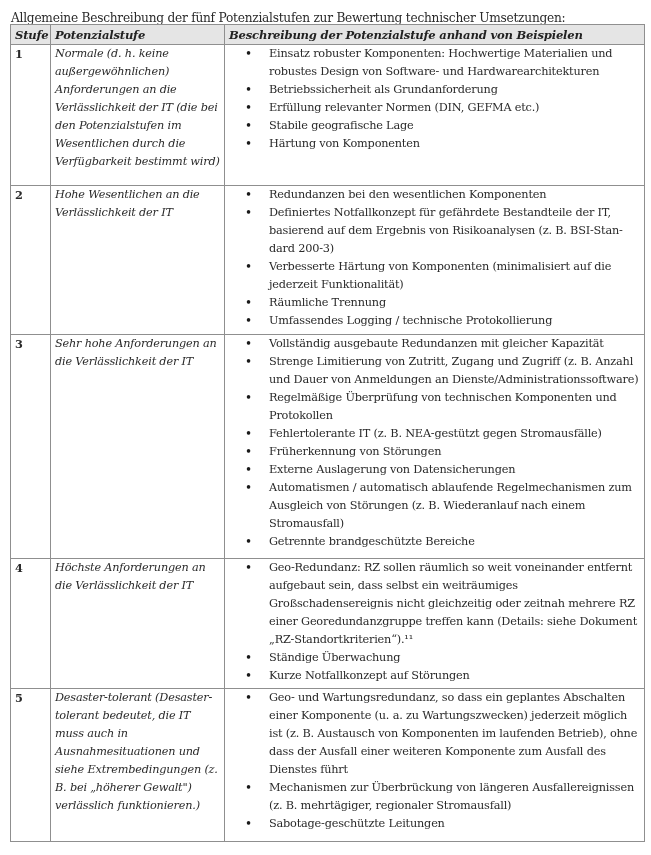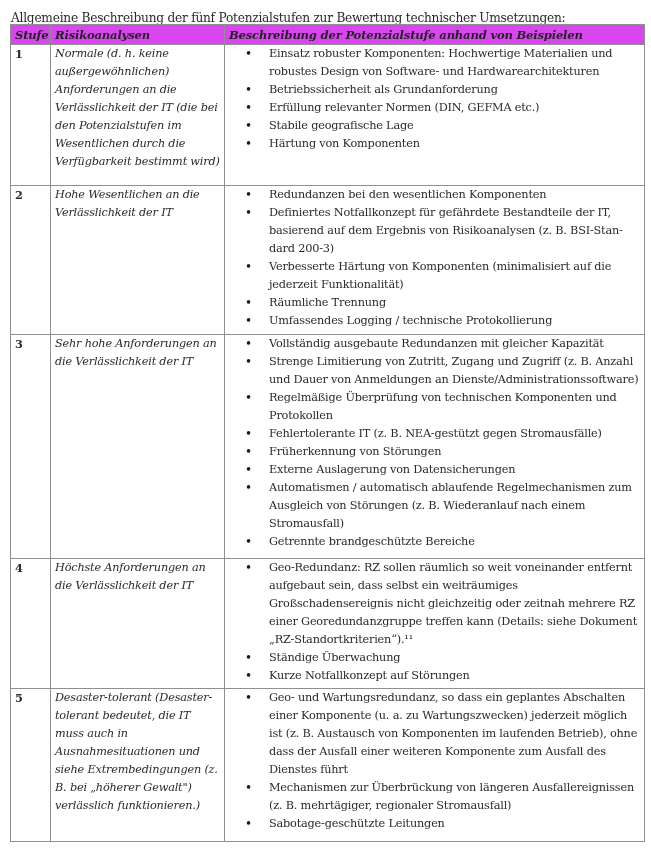--- a/index.html
+++ b/index.html
@@ -25,21 +25,21 @@
       line-height: 18px;
       letter-spacing: -0.2px;
     }
     table.levels td, table.levels th {
       border: 1px solid #8f8f8f;
       vertical-align: top;
       padding: 0 4px;
       text-align: left;
     }
     table.levels th {
-      background: #d946ef;
+      background: #e5e5e5;
       font-style: italic;
       font-weight: bold;
       height: 18px;
       padding-top: 1px;
       font-size: 11.6px;
       color: #222;
     }
     col.c-stufe { width: 40px; }
     col.c-level { width: 174px; }
     col.c-desc { width: 420px; }
@@ -72,21 +72,21 @@
 
 <table class="levels">
   <colgroup>
     <col class="c-stufe">
       <col class="c-level">
       <col class="c-desc">
   </colgroup>
   <thead>
     <tr>
       <th>Stufe</th>
-      <th>Risikoanalysen</th>
+      <th>Potenzialstufe</th>
       <th>Beschreibung der Potenzialstufe anhand von Beispielen</th>
     </tr>
   </thead>
   <tbody>
     <tr class="r1">
       <td class="stufe">1</td>
       <td class="level">Normale (d. h. keine außergewöhnlichen) Anforderungen an die Verlässlichkeit der IT (die bei den Potenzialstufen im Wesentlichen durch die Verfügbarkeit bestimmt wird)</td>
       <td class="desc">
         <ul class="bullets">
           <li>Einsatz robuster Komponenten: Hochwertige Materialien und robustes Design von Software- und Hardwarearchitekturen</li>

